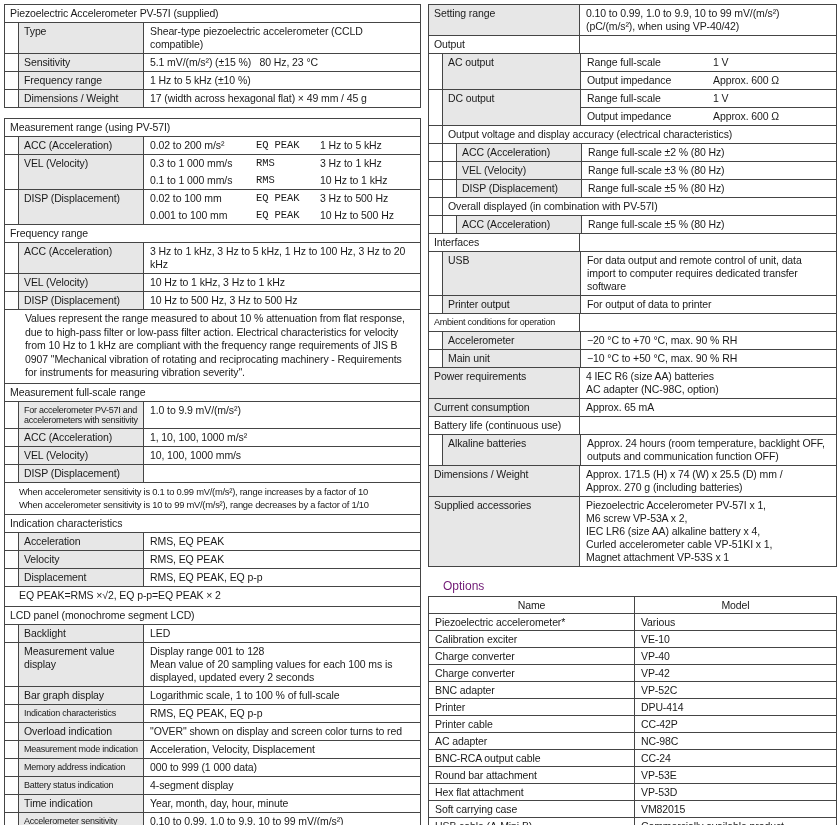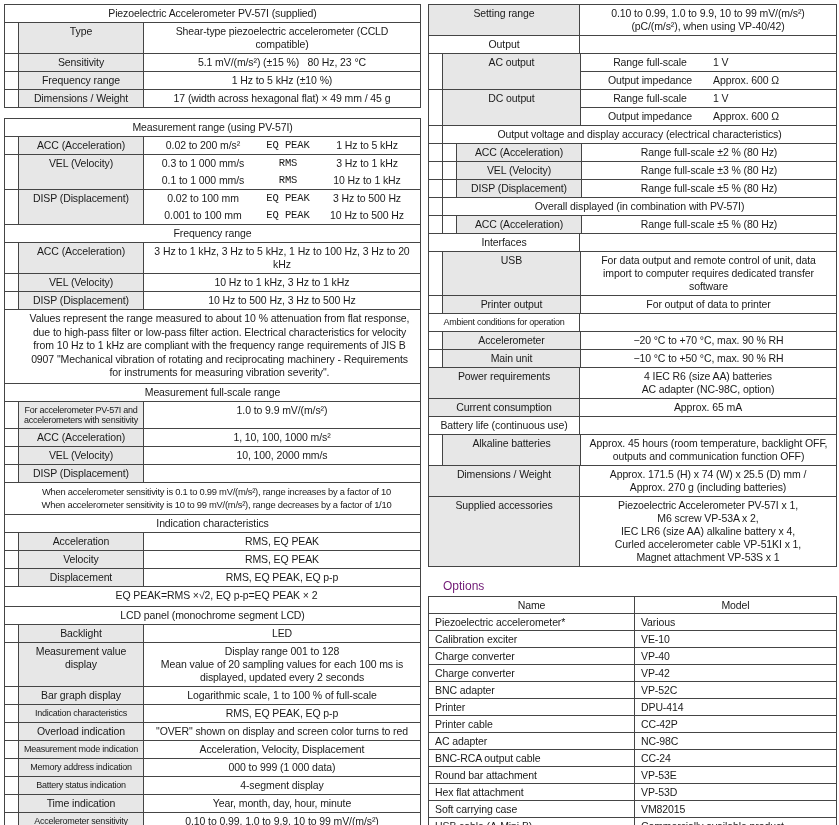--- a/index.html
+++ b/index.html
@@ -12,21 +12,21 @@
     width:839px;height:825px;position:relative;background:#ffffff;
     font-family:"Liberation Sans","DejaVu Sans",sans-serif;
     font-size:10.5px;color:var(--tx);letter-spacing:-0.1px;
     overflow:hidden;
   }
   .col{position:absolute;top:4px;}
   #left-col{left:4px;width:417px;}
   #right-col{left:428px;width:409px;}
   .tbl{border:1px solid var(--bc);background:#fff;}
   .tbl + .tbl{margin-top:10px;}
-  .trow{display:flex;border-top:1px solid var(--bc);min-height:17px;align-items:stretch;text-align:center;}
+  .trow{display:flex;border-top:1px solid var(--bc);min-height:17px;align-items:stretch;}
   .tbl > .trow:first-child{border-top:0;}
   .gut{flex:0 0 13px;border-right:1px solid var(--bc);background:#fff;}
   .lcell{background:var(--lg);border-right:1px solid var(--bc);padding:2px 5px;line-height:13px;min-width:0;}
   .vcell{flex:1;min-width:0;background:#fff;}
   .vcell.pad{padding:2px 6px;line-height:13px;}
   .hcell{padding:2px 5px;line-height:13px;background:#fff;}
   .hcell.full{flex:1;}
   .ncell{flex:1;padding:2px 6px 3px 20px;line-height:13.6px;background:#fff;}
   .r3row{display:flex;padding:2px 6px;line-height:13px;}
   .r3row .c0{flex:0 0 106px;}
@@ -200,21 +200,21 @@
         <div class="vcell pad">
           <div>1, 10, 100, 1000 m/s²</div>
         </div>
       </div>
       <div class="trow">
         <div class="gut"></div>
         <div class="lcell" style="flex: 0 0 114px;">
           <div>VEL (Velocity)</div>
         </div>
         <div class="vcell pad">
-          <div>10, 100, 2000 mm/s</div>
+          <div>10, 100, 1000 mm/s</div>
         </div>
       </div>
       <div class="trow">
         <div class="gut"></div>
         <div class="lcell" style="flex: 0 0 114px;">
           <div>DISP (Displacement)</div>
         </div>
       </div>
       <div class="trow">
         <div class="ncell sm2" style="padding-left: 14px;">
@@ -514,21 +514,21 @@
       <div class="trow">
         <div class="hcell" style="flex: 0 0 140px; border-right: 1px solid var(--bc);">Battery life (continuous use)</div>
         <div class="vcell"></div>
       </div>
       <div class="trow">
         <div class="gut"></div>
         <div class="lcell" style="flex: 0 0 127px;">
           <div>Alkaline batteries</div>
         </div>
         <div class="vcell pad">
-          <div>Approx. 45 hours (room temperature, backlight OFF, outputs and communication function OFF)</div>
+          <div>Approx. 24 hours (room temperature, backlight OFF, outputs and communication function OFF)</div>
         </div>
       </div>
       <div class="trow">
         <div class="lcell" style="flex: 0 0 140px;">
           <div>Dimensions / Weight</div>
         </div>
         <div class="vcell pad">
           <div>Approx. 171.5 (H) x 74 (W) x 25.5 (D) mm /</div>
           <div>Approx. 270 g (including batteries)</div>
         </div>

